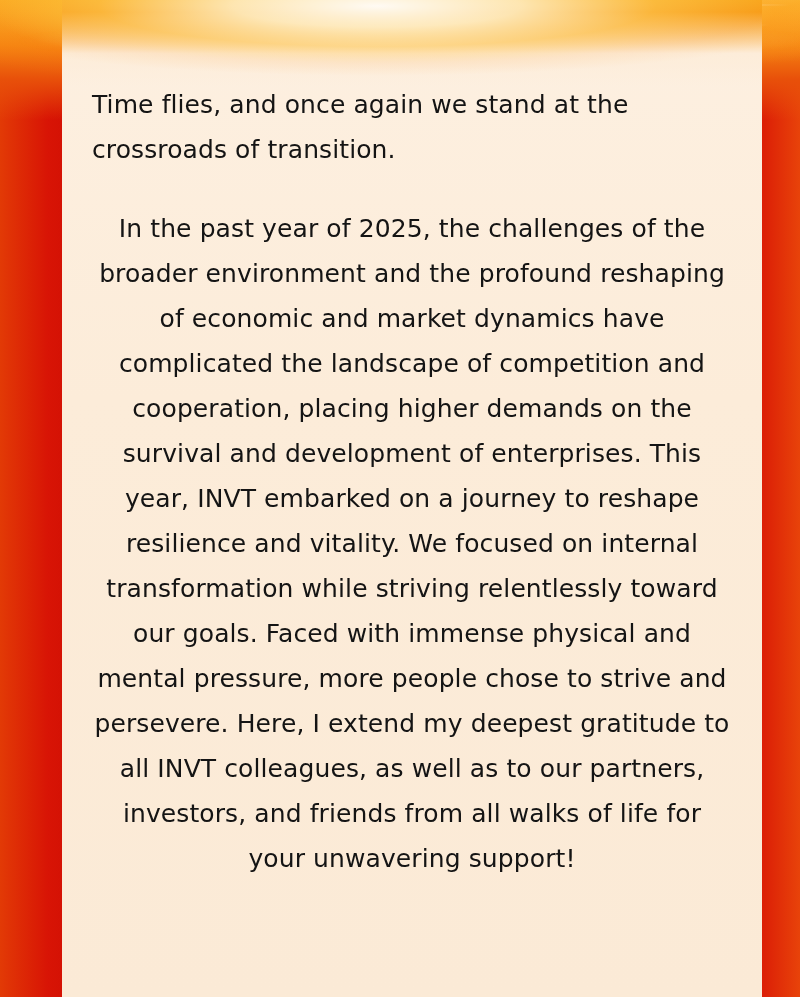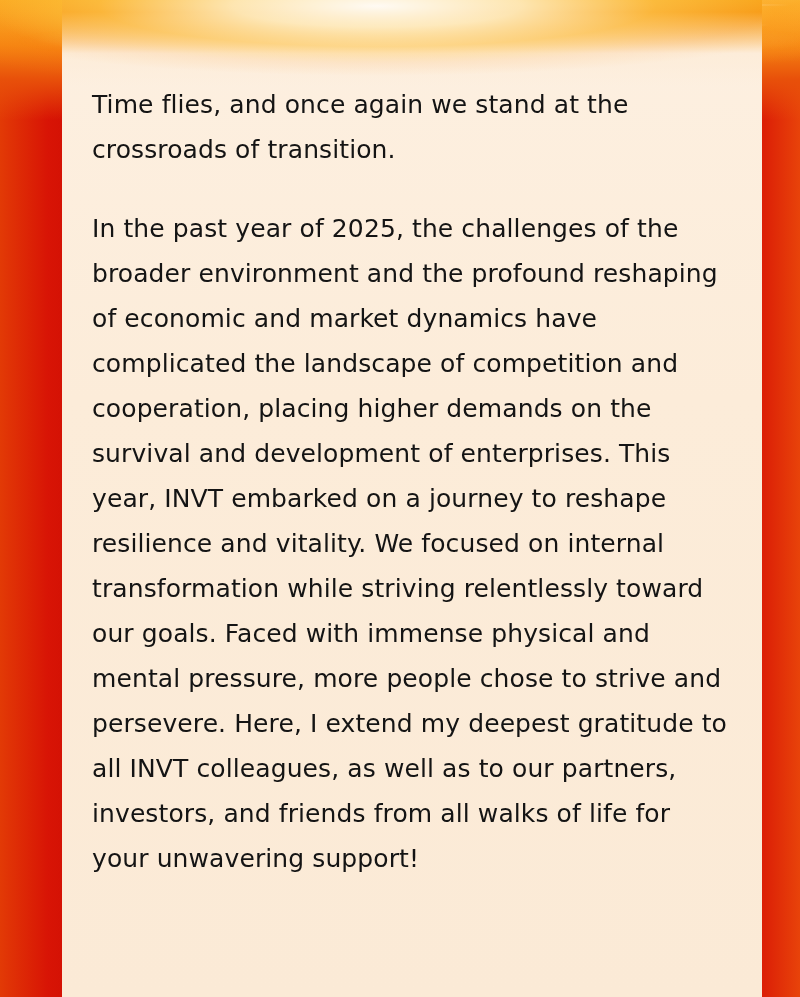--- a/index.html
+++ b/index.html
@@ -97,20 +97,21 @@
   .para {
     margin: 0 0 34px 0;
     font-size: 25px;
     line-height: 45px;
     color: #141414;
     letter-spacing: 0.1px;
     font-weight: 500;
   }
   .para:last-child {
     margin-bottom: 0;
+    text-align: center;
   }
 </style>
 </head>
 <body>
 
 <div class="page">
 
   <div class="top-glow"></div>
 
   <div class="streak" style="left:120px; top:10px; width:560px;"></div>

